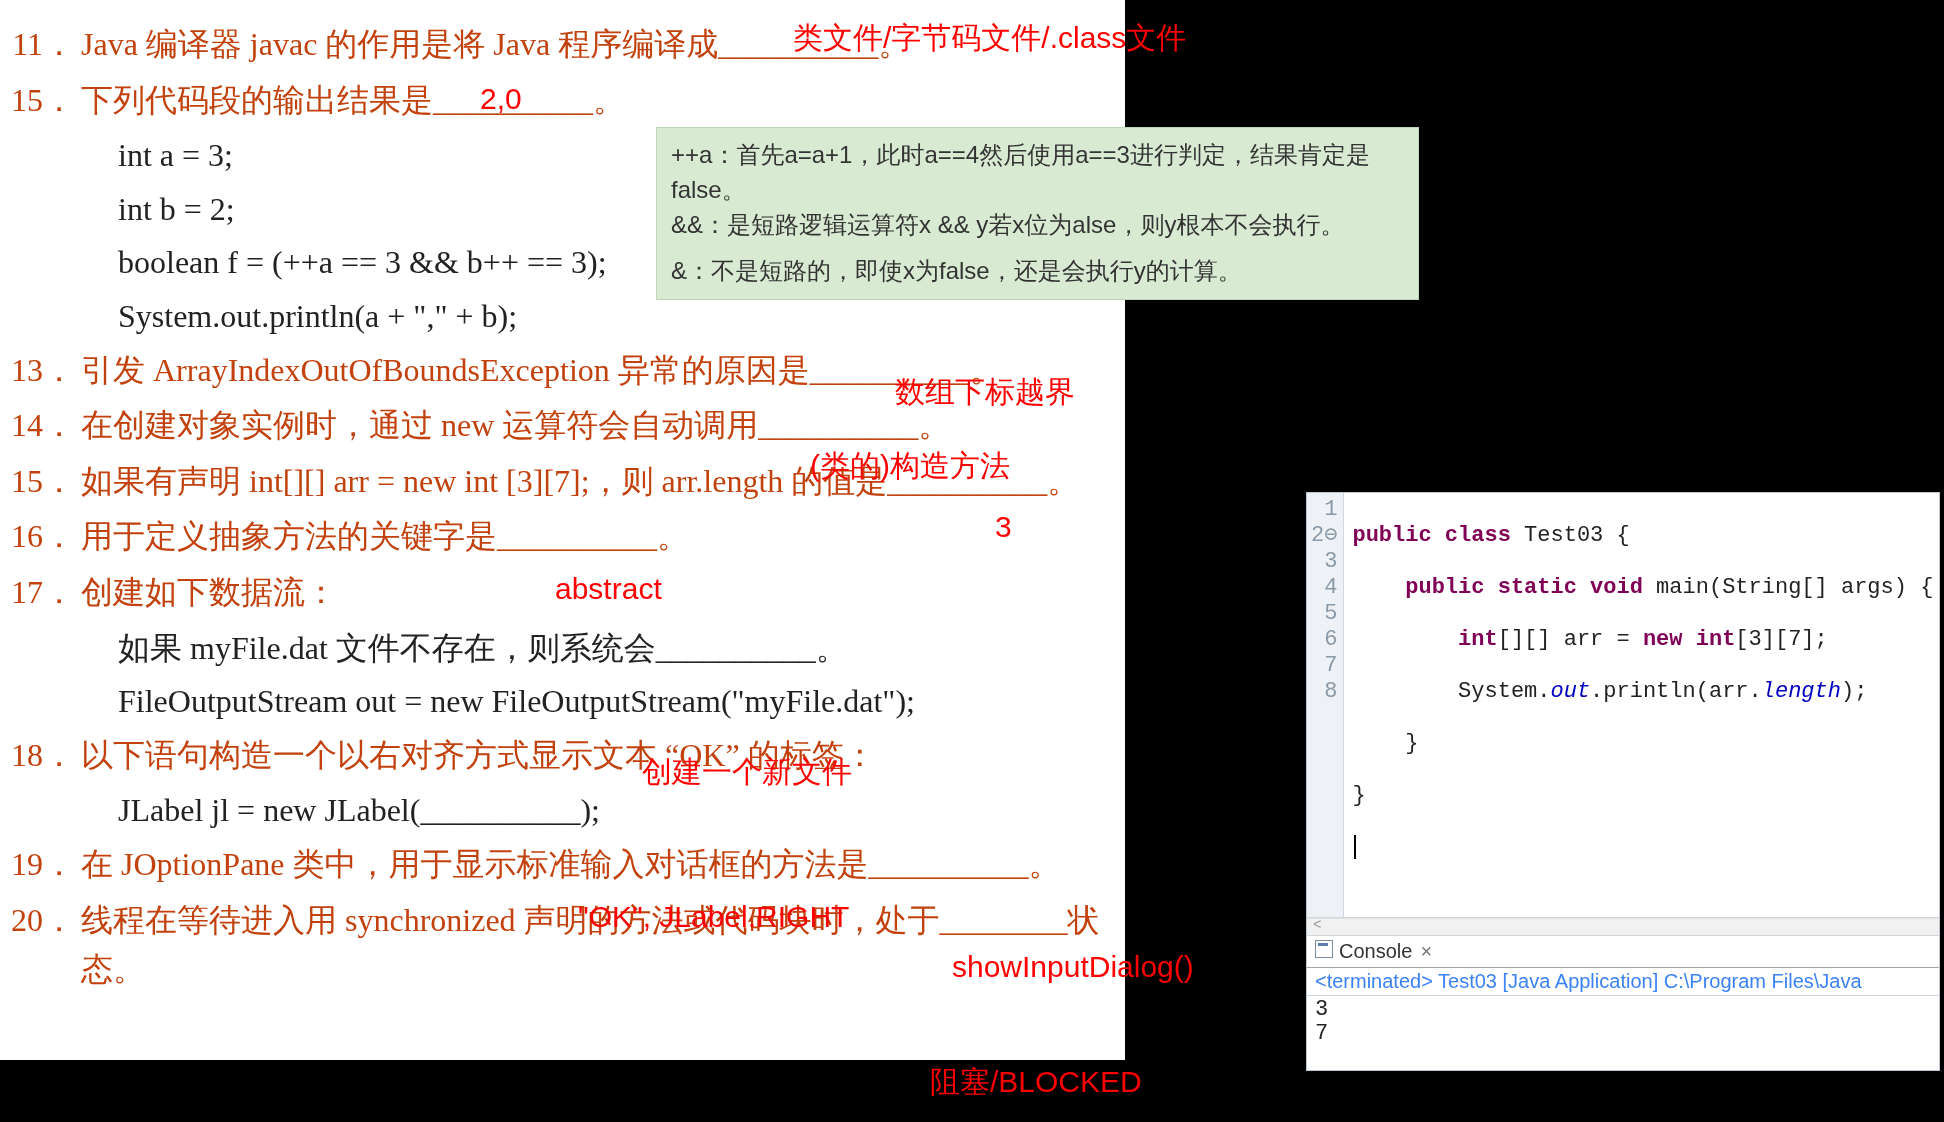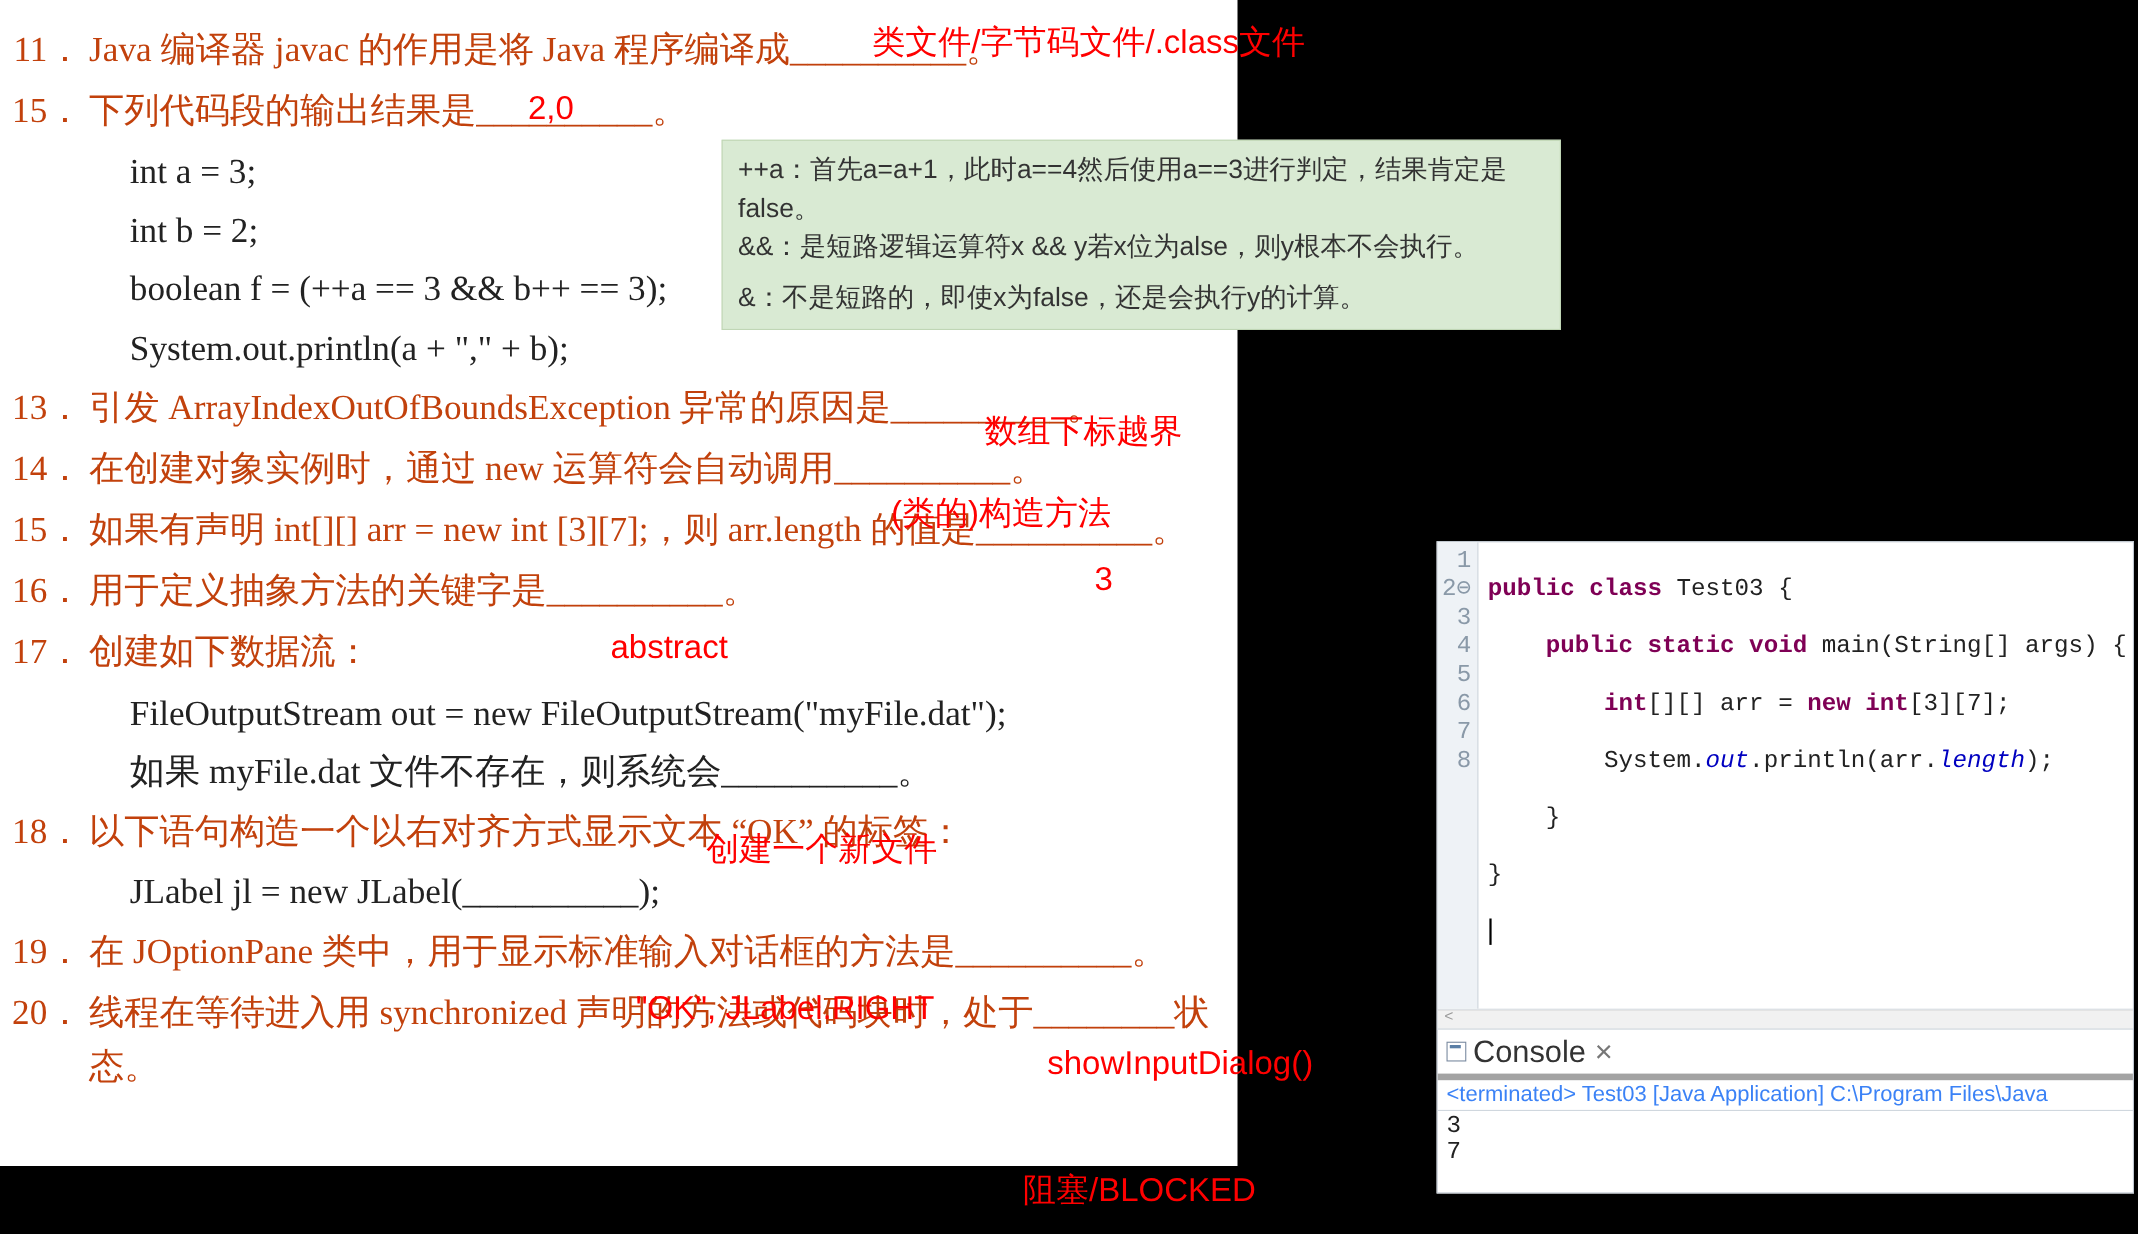--- a/index.html
+++ b/index.html
@@ -12,21 +12,21 @@
 .explain-box{position:absolute;left:656px;top:127px;width:763px;background:#d9ead3;border:1px solid #c0d6b5;padding:10px 14px;font-size:24px;color:#333;line-height:1.45;box-sizing:border-box}
 .ide{position:absolute;left:1306px;top:492px;width:632px;background:#fff;border:1px solid #bfc7d0;font-family:Consolas,"Courier New",monospace;font-size:22px}
 .ide-code{display:flex;border-bottom:1px solid #d0d7de}
 .ide-gutter{background:#eef2f6;color:#8a99a8;text-align:right;padding:4px 6px 4px 4px;border-right:1px solid #d0d7de;user-select:none}
 .ide-gutter div{line-height:26px}
 .ide-src{padding:4px 8px;line-height:26px;white-space:pre;color:#222;flex:1;overflow:hidden}
 .kw{color:#7f0055;font-weight:bold}
 .fld{color:#0000c0;font-style:italic}
 .ide-scroll{height:16px;background:#f1f1f1;border-top:1px solid #e2e2e2;border-bottom:1px solid #d0d7de;position:relative}
 .ide-scroll::before{content:"<";position:absolute;left:6px;top:-2px;color:#999;font-size:14px}
-.ide-console-tab{display:flex;align-items:center;gap:6px;padding:4px 8px;border-bottom:6px solid #a3a3a3;color:#333;font-family:"Microsoft YaHei",Arial,sans-serif;font-size:28px}
+.ide-console-tab{display:flex;align-items:flex-start;gap:6px;padding:4px 8px;border-bottom:1px solid #a3a3a3;color:#333;font-family:"Microsoft YaHei",Arial,sans-serif;font-size:20px}
 .console-icon{width:16px;height:16px;display:inline-block;background:#fff;border:1px solid #7a8aa0;position:relative}
 .console-icon::after{content:"";position:absolute;left:2px;top:2px;width:10px;height:3px;background:#5b7fa6}
 .ide-console-tab .x{color:#777;margin-left:2px}
 .ide-term{padding:2px 8px 2px 8px;color:#3b82f6;font-family:"Microsoft YaHei",Arial,sans-serif;font-size:20px;border-bottom:1px solid #d0d7de;white-space:nowrap;overflow:hidden}
 .ide-out{padding:2px 8px 24px 8px;color:#222;line-height:24px;white-space:pre}
 .caret{display:inline-block;width:2px;height:24px;background:#000;vertical-align:middle;margin-left:2px}
 </style>
 </head>
 <body>
 
@@ -63,22 +63,22 @@
 
   <div class="q-row">
     <div class="q-num">16．</div>
     <div class="q-body">用于定义抽象方法的关键字是__________。</div>
   </div>
 
   <div class="q-row">
     <div class="q-num">17．</div>
     <div class="q-body">创建如下数据流：</div>
   </div>
+  <div class="code-indent" style="font-family:'SimSun','Times New Roman',serif">如果 myFile.dat 文件不存在，则系统会__________。</div>
   <div class="code-indent">FileOutputStream out = new FileOutputStream("myFile.dat");</div>
-  <div class="code-indent" style="font-family:'SimSun','Times New Roman',serif">如果 myFile.dat 文件不存在，则系统会__________。</div>
 
   <div class="q-row">
     <div class="q-num">18．</div>
     <div class="q-body">以下语句构造一个以右对齐方式显示文本 “OK” 的标签：</div>
   </div>
   <div class="code-indent">JLabel jl = new JLabel(__________);</div>
 
   <div class="q-row">
     <div class="q-num">19．</div>
     <div class="q-body">在 JOptionPane 类中，用于显示标准输入对话框的方法是__________。</div>

